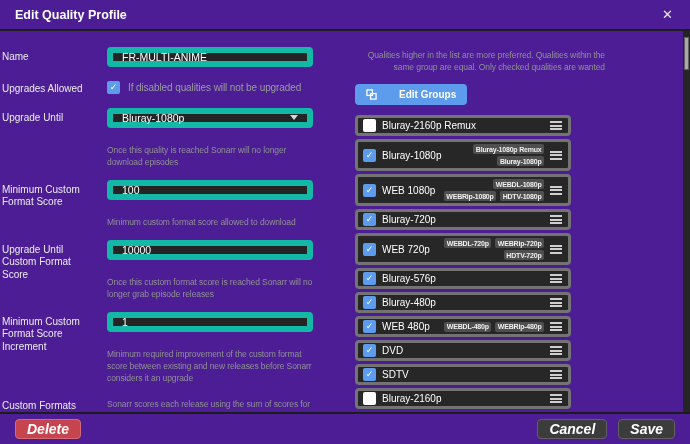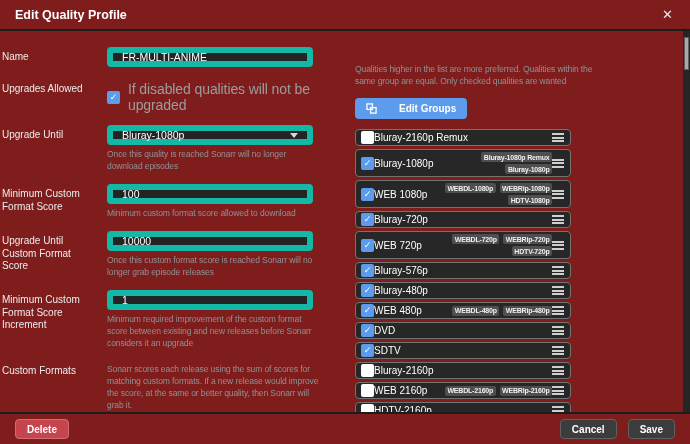--- a/index.html
+++ b/index.html
@@ -1,19 +1,19 @@
 <!DOCTYPE html>
 <html><head>
 <meta charset="utf-8">
 <style>
   html,body{margin:0;padding:0;background:#1a1a1a;}
   *{box-sizing:border-box;}
   .modal{
     width:690px;height:444px;
-    background:#7f1d1d;
+    background:#4c1d95;
     font-family:"Liberation Sans","DejaVu Sans",sans-serif;
     color:#eee;
     display:flex;flex-direction:column;
     overflow:hidden;position:relative;
   }
   
   .modal-header{
     height:31px;flex:0 0 31px;
     display:flex;align-items:center;
     padding:0 15px;
@@ -47,47 +47,47 @@
     display:flex;align-items:center;
     font-family:inherit;
   }
   .select-input{justify-content:space-between;cursor:pointer;}
   .caret-down{
     width:0;height:0;border-left:4px solid transparent;border-right:4px solid transparent;
     border-top:5px solid #d7d7d7;display:inline-block;
   }
   .help-text{
     font-size:8.5px;line-height:12px;color:#8f9293;
-    margin-top:3px;width:212px;letter-spacing:-0.1px;
-  }
-  .wide-help{width:250px;margin-top:16px;}
+    margin-top:16px;width:212px;letter-spacing:-0.1px;
+  }
+  .wide-help{width:250px;margin-top:2px;text-align:right;}
   .checkbox{
     width:13px;height:13px;border-radius:2px;flex:0 0 13px;
     display:flex;align-items:center;justify-content:center;
     font-size:9px;line-height:1;color:#fff;cursor:pointer;
   }
   .checkbox.checked{background:#5d9cec;}
   .checkbox.unchecked{background:#ffffff;}
   .check-row{display:flex;align-items:center;gap:8px;padding-top:2px;}
-  .check-row .help-inline{font-size:14px;color:#9a9d9e;letter-spacing:-0.1px;}
+  .check-row .help-inline{font-size:10px;color:#9a9d9e;letter-spacing:-0.1px;}
   
   .cf-table-header{display:flex;margin-top:10px;font-size:12px;font-weight:bold;color:#ececec;width:212px;}
   .cf-head-score{margin-left:auto;width:50px;}
   
   .edit-groups-btn{
     margin-top:11px;display:inline-flex;align-items:center;gap:22px;
     background:#5d9cec;color:#fff;border:none;border-radius:4px;
     font-size:10px;font-weight:bold;padding:0 11px;height:21px;cursor:pointer;
     font-family:inherit;
   }
   .quality-list{margin-top:10px;width:216px;}
   .quality-item{
-    border:1px solid #737373;border-radius:4px;background:#272727;
+    border:3px solid #737373;border-radius:4px;background:#272727;
     min-height:17px;margin-bottom:3px;
-    display:flex;align-items:center;padding:1px 6px 1px 5px;
+    display:flex;align-items:center;gap:6px;padding:1px 6px 1px 5px;
     font-size:10px;color:#fff;
   }
   .q-label{white-space:nowrap;flex:0 0 auto;}
   .q-badges{
     flex:1 1 auto;display:flex;flex-wrap:wrap;justify-content:flex-end;
     align-items:center;gap:3px 4px;row-gap:2px;padding:1px 0;
   }
   .badge{
     background:#4f4f4f;color:#f0f0f0;border-radius:2px;
     font-size:7px;font-weight:bold;letter-spacing:-0.2px;
@@ -109,23 +109,23 @@
     position:absolute;right:1px;top:6px;width:5px;height:33px;
     background:#a9a9a9;border:1px solid #5e5e5e;cursor:pointer;
   }
   
   .modal-footer{
     height:32px;flex:0 0 32px;
     border-top:2px solid #1c1c1c;
     display:flex;align-items:center;padding:0 15px;gap:11px;
   }
   .btn{
-    border-radius:4px;font-size:10px;font-weight:bold;font-family:inherit;
+    border-radius:4px;font-size:14px;font-weight:bold;font-family:inherit;
     height:20px;padding:0 11px;cursor:pointer;color:#fff;
-    display:inline-flex;align-items:center;
+    display:inline-flex;align-items:center;font-style:italic;
   }
   .btn-danger{background:#c6444e;border:1px solid #d46b72;}
   .btn-default{background:#3c3c3c;border:1px solid #616161;}
   .footer-spacer{flex:1;}
 </style>
 </head>
 <body>
 
 <div class="modal">
 

